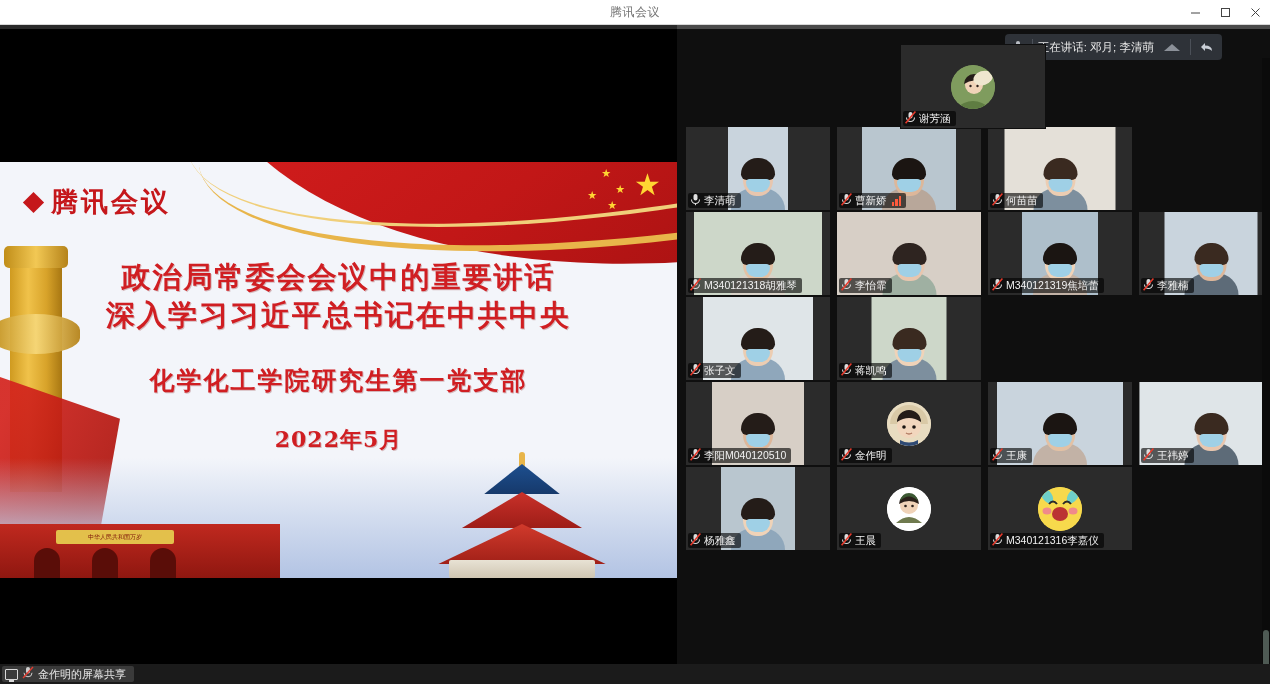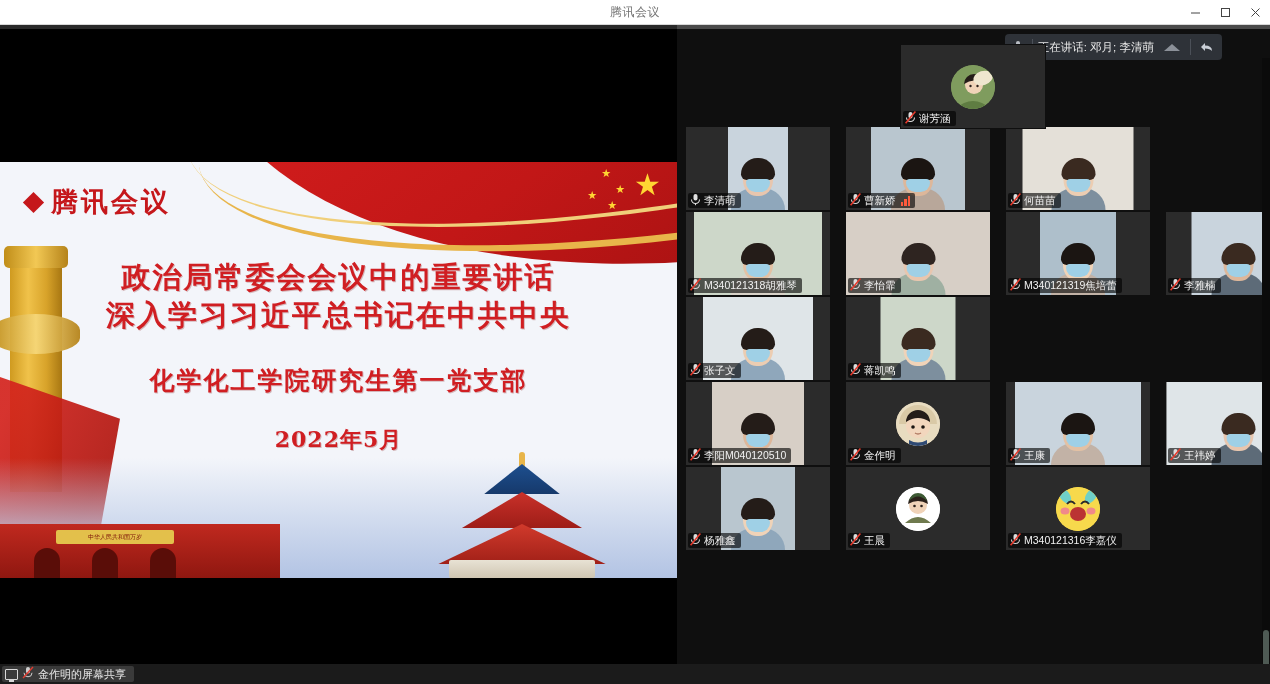--- a/index.html
+++ b/index.html
@@ -186,21 +186,21 @@
   .speak-bar .txt {
     font-size:11.5px; color:#e6e6e6; max-width:118px; overflow:hidden;
     white-space:nowrap; text-overflow:clip;
   }
   .speak-bar .chev { width:26px; display:flex; justify-content:center; }
   .speak-bar .back { width:22px; display:flex; justify-content:center; }
 
   .grid {
     position:absolute; left:8px; top:97px; width:585px;
   }
-  .row { display:flex; gap:13px; }
+  .row { display:flex; gap:4px; }
   .tile {
     position:relative; width:146px; height:85px; margin:0 1px 0 0;
     background:#2b2b2b; border:1px solid #0f0f0f; overflow:hidden;
     flex:0 0 auto;
   }
   .tile.active { border:1.5px solid #3ab76c; }
   .tile .vid { position:absolute; inset:0; display:flex; align-items:center; justify-content:center; }
   .nametag {
     position:absolute; left:2px; bottom:2px; height:15px;
     display:flex; align-items:center; gap:3px;

